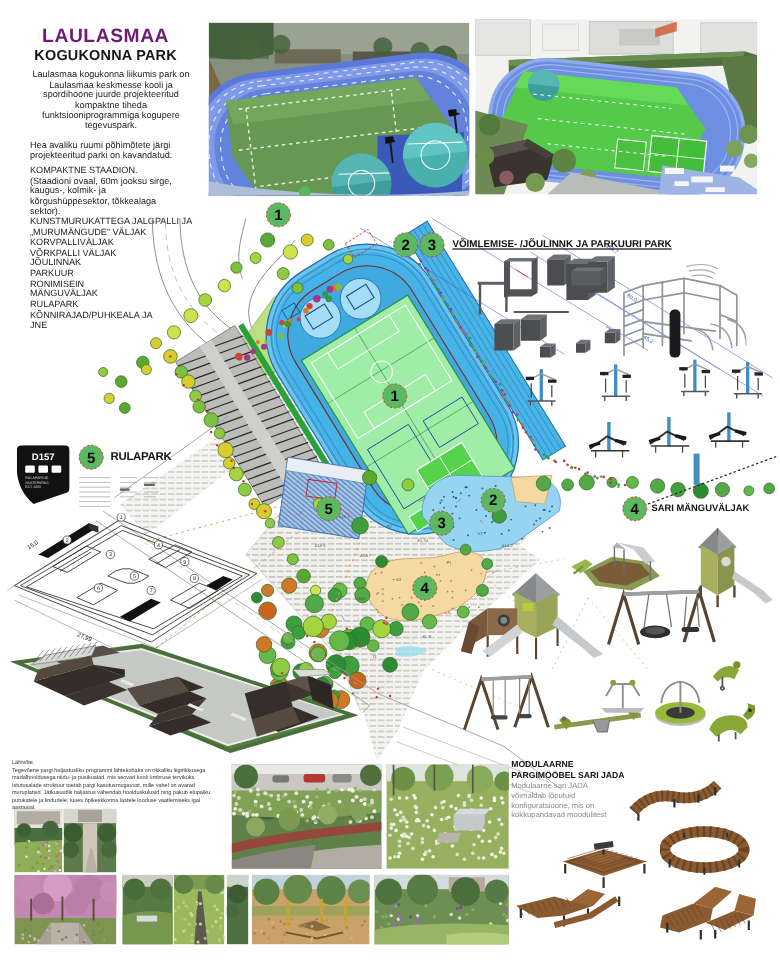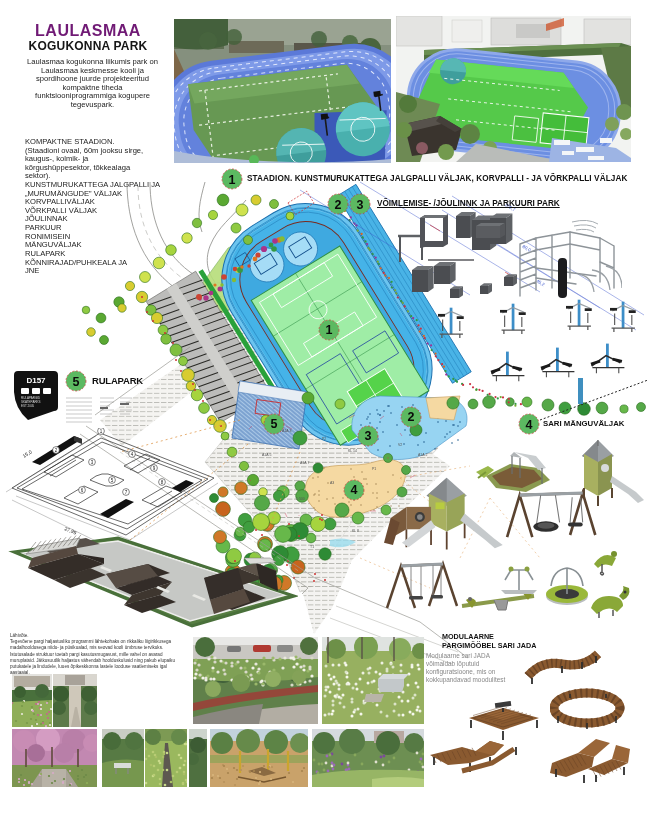--- a/index.html
+++ b/index.html
@@ -11,20 +11,21 @@
 </head>
 <body>
 <div id="page">
 
 <div class="abs" style="left:22px;top:23px;width:132px;text-align:center;font-weight:bold;color:#701a75;font-size:16px;letter-spacing:0.5px;line-height:1;">LAULASMAA</div>
 
 <div class="abs" style="left:22px;top:39px;width:132px;text-align:center;font-weight:bold;color:#161616;font-size:12px;letter-spacing:0.2px;">KOGUKONNA PARK</div>
 
 <div class="abs" style="left:25px;top:58px;width:135px;font-size:7.6px;line-height:1.13;color:#222;text-align:center;">Laulasmaa kogukonna liikumis park on Laulasmaa keskmesse kooli ja spordihoone juurde projekteeritud kompaktne tiheda funktsiooniprogrammiga kogupere tegevuspark.</div>
 
+<div class="abs" style="left:25px;top:117px;width:135px;font-size:7.6px;line-height:1.13;color:#222;">Hea avaliku ruumi põhimõtete järgi projekteeritud parki on kavandatud:</div>
 
 <div class="abs" style="left:25px;top:138px;width:140px;font-size:7.6px;line-height:1.135;color:#222;">KOMPAKTNE STAADION.<br>(Staadioni ovaal, 60m jooksu sirge,<br>kaugus-, kolmik- ja<br>kõrgushüppesektor, tõkkealaga<br>sektor).<br>KUNSTMURUKATTEGA JALGPALLI JA<br>„MURUMÄNGUDE” VÄLJAK<br>KORVPALLIVÄLJAK<br>VÕRKPALLI VÄLJAK<br>JÕULINNAK<br>PARKUUR<br>RONIMISEIN<br>MÄNGUVÄLJAK<br>RULAPARK<br>KÕNNIRAJAD/PUHKEALA JA<br>JNE</div>
 
 <svg class="abs" style="left:174px;top:19px;" width="217" height="144" viewBox="0 0 217 144">
   <rect width="217" height="144" fill="#85907e"></rect>
   <rect y="0" width="217" height="26" fill="#9aa392"></rect>
   <path d="M0,0 h50 v30 h-50 Z" fill="#5e6e52"></path>
   <path d="M55,22 h55 v12 h-55 Z" fill="#6d6a58"></path>
   <path d="M120,24 h70 v14 h-70 Z" fill="#59564a"></path>
   <path d="M0,0 h54 v26 q-28,8 -54,2 Z" fill="#44603c"></path>
@@ -656,21 +657,20 @@
         <circle cx="274" cy="424" r="10" fill="#5cb961" stroke="#c33" stroke-width="0.7" stroke-dasharray="2 1.6"></circle>
         <text x="274" y="428.2" text-anchor="middle" font-family="Liberation Sans,sans-serif" font-size="12.5" font-weight="bold" fill="#0a0a0a">5</text>
       </g>
 </svg>
 
 <svg class="abs" style="left:220px;top:167px;" width="24" height="24">
       <circle cx="12" cy="12" r="10" fill="#5cb961" stroke="#c33" stroke-width="0.7" stroke-dasharray="2 1.6"></circle>
       <text x="12" y="16.5" text-anchor="middle" font-family="Liberation Sans,sans-serif" font-size="12.5" font-weight="bold" fill="#0a0a0a">1</text>
     </svg>
 
-<div class="abs hdr" style="left:247px;top:174px;font-size:8.2px;letter-spacing:0.1px;">STAADION. KUNSTMURUKATTEGA JALGPALLI VÄLJAK, KORVPALLI - JA VÕRKPALLI VÄLJAK</div>
 
 <svg class="abs" style="left:327px;top:192px;" width="46" height="24">
       <circle cx="11" cy="12" r="10" fill="#5cb961" stroke="#c33" stroke-width="0.7" stroke-dasharray="2 1.6"></circle>
       <text x="11" y="16.5" text-anchor="middle" font-family="Liberation Sans,sans-serif" font-size="12.5" font-weight="bold" fill="#0a0a0a">2</text>
       <circle cx="33" cy="12" r="10" fill="#5cb961" stroke="#c33" stroke-width="0.7" stroke-dasharray="2 1.6"></circle>
       <text x="33" y="16.5" text-anchor="middle" font-family="Liberation Sans,sans-serif" font-size="12.5" font-weight="bold" fill="#0a0a0a">3</text>
     </svg>
 
 <div class="abs hdr" style="left:377px;top:199px;font-size:8.2px;text-decoration:underline;">VÕIMLEMISE- /JÕULINNK JA PARKUURI PARK</div>
 
@@ -1523,21 +1523,21 @@
       <circle cx="14" cy="34" r="1.4" fill="#e0e0d0"></circle>
       <circle cx="82" cy="29" r="1.4" fill="#88a85c"></circle>
       <circle cx="108" cy="33" r="1.4" fill="#88a85c"></circle>
       <circle cx="37" cy="40" r="1.4" fill="#9a6ab8"></circle>
       <circle cx="110" cy="35" r="1.4" fill="#88a85c"></circle>
       <circle cx="111" cy="25" r="1.4" fill="#88a85c"></circle>
 <path d="M0,46 q40,-8 112,-4 v16 h-112 Z" fill="#97b565"></path>
 <path d="M60,50 q26,-4 52,0 v8 h-52 Z" fill="#b3cc7c"></path>
 </svg>
 
-<div class="abs hdr" style="left:426px;top:632px;font-size:7.2px;line-height:1.3;margin-left:16px;">MODULAARNE<br>PARGIMÖÖBEL SARI JADA</div>
+<div class="abs hdr" style="left:426px;top:632px;font-size:7.2px;line-height:1.3;">MODULAARNE<br>PARGIMÖÖBEL SARI JADA</div>
 
 <div class="abs" style="left:426px;top:652px;width:92px;font-size:6.4px;line-height:1.25;color:#888;">Modulaarne sari JADA võimaldab lõputuid konfiguratsioone, mis on kokkupandavad moodulitest</div>
 
 <svg class="abs" style="left:524px;top:646px;" width="78" height="42" viewBox="0 0 78 42">
 <path d="M4,30 q14,-16 34,-12 q22,4 36,-10" stroke="#8a5a30" stroke-width="9" fill="none"></path>
 <path d="M4,30 q14,-16 34,-12 q22,4 36,-10" stroke="#6b4526" stroke-width="9" fill="none" stroke-dasharray="1.5 3"></path>
 <path d="M8,32 v6 M38,20 v7 M58,16 v7 M72,10 v7" stroke="#2e2e2e" stroke-width="1.8"></path>
 </svg>
 
 <svg class="abs" style="left:550px;top:686px;" width="75" height="45" viewBox="0 0 75 45">

